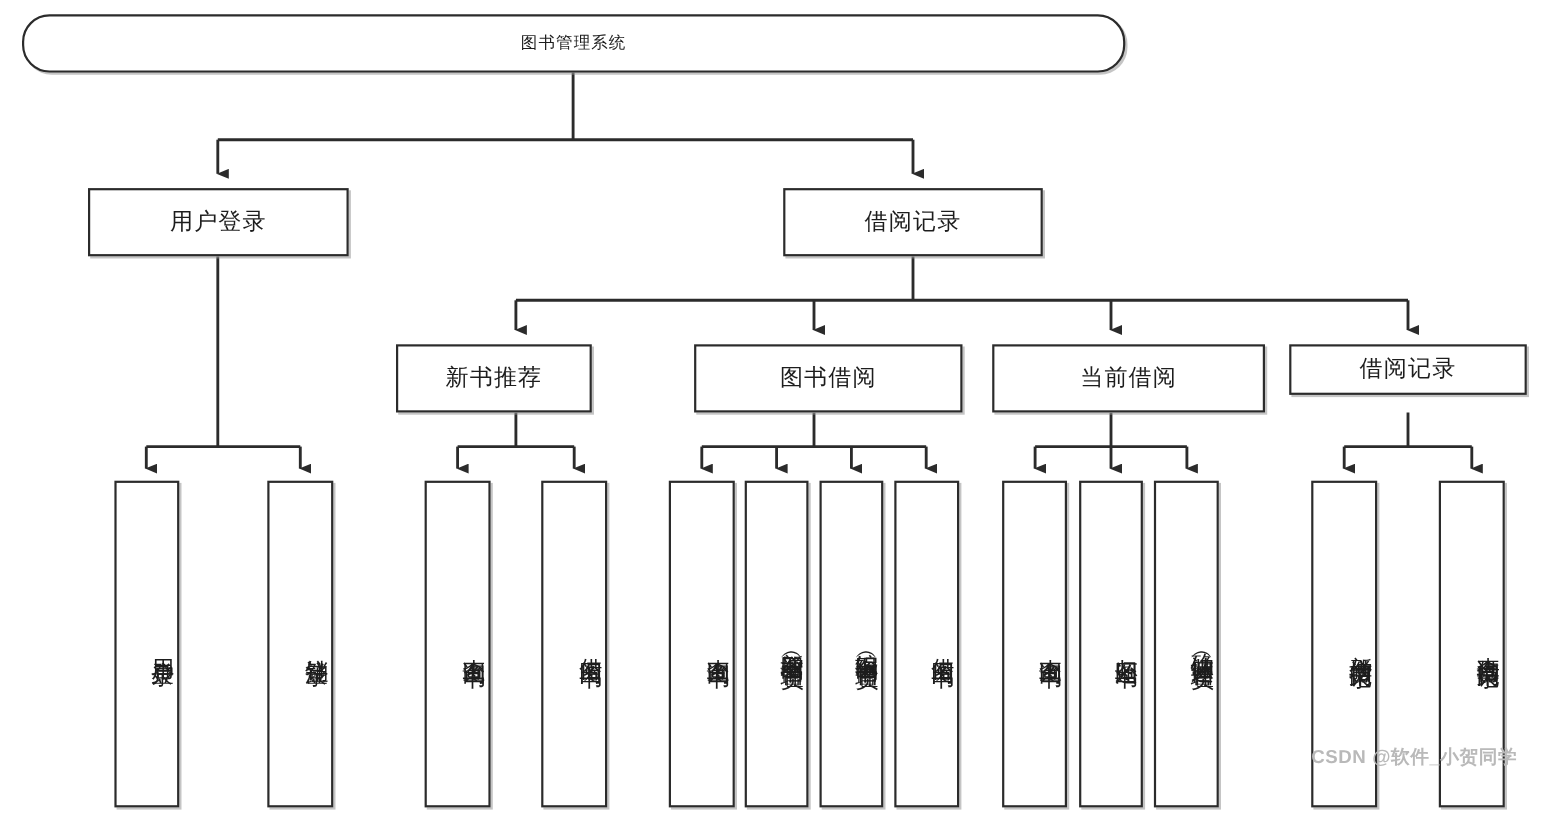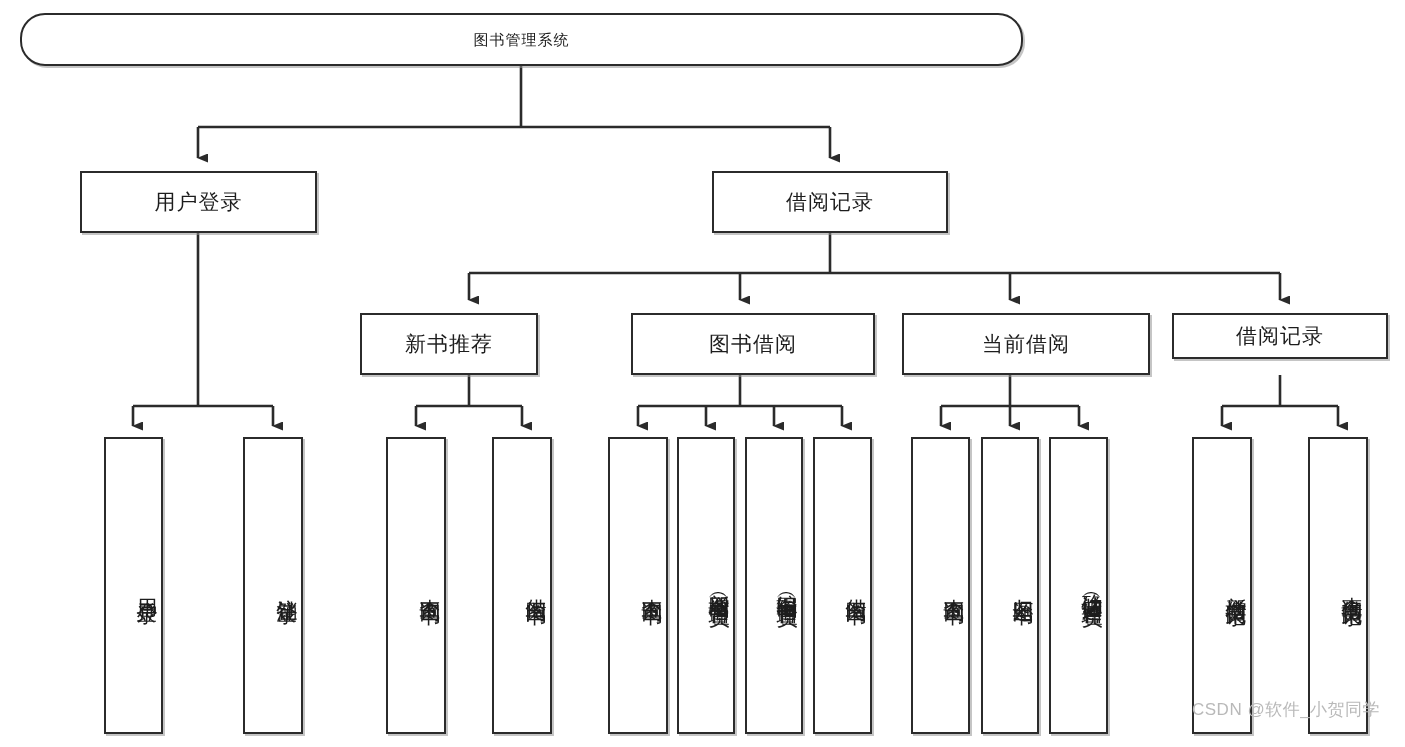--- a/index.html
+++ b/index.html
@@ -176,15 +176,15 @@
     <span class="vtext">确认归还（管理员）</span>
   </div>
 
   <div class="node leaf" style="left:1192px; top:437px; width:60px; height:297px;">
     <span class="vtext">新增借阅记录</span>
   </div>
   <div class="node leaf" style="left:1308px; top:437px; width:60px; height:297px;">
     <span class="vtext">查询借阅记录</span>
   </div>
 
-  <div class="watermark" style="left:1192px; top:698px;">CSDN @软件_小贺同学</div>
+  <div class="watermark" style="left:1192px; top:677px;font-weight:bold;">CSDN @软件_小贺同学</div>
 
 </div>
 
 </body></html>

